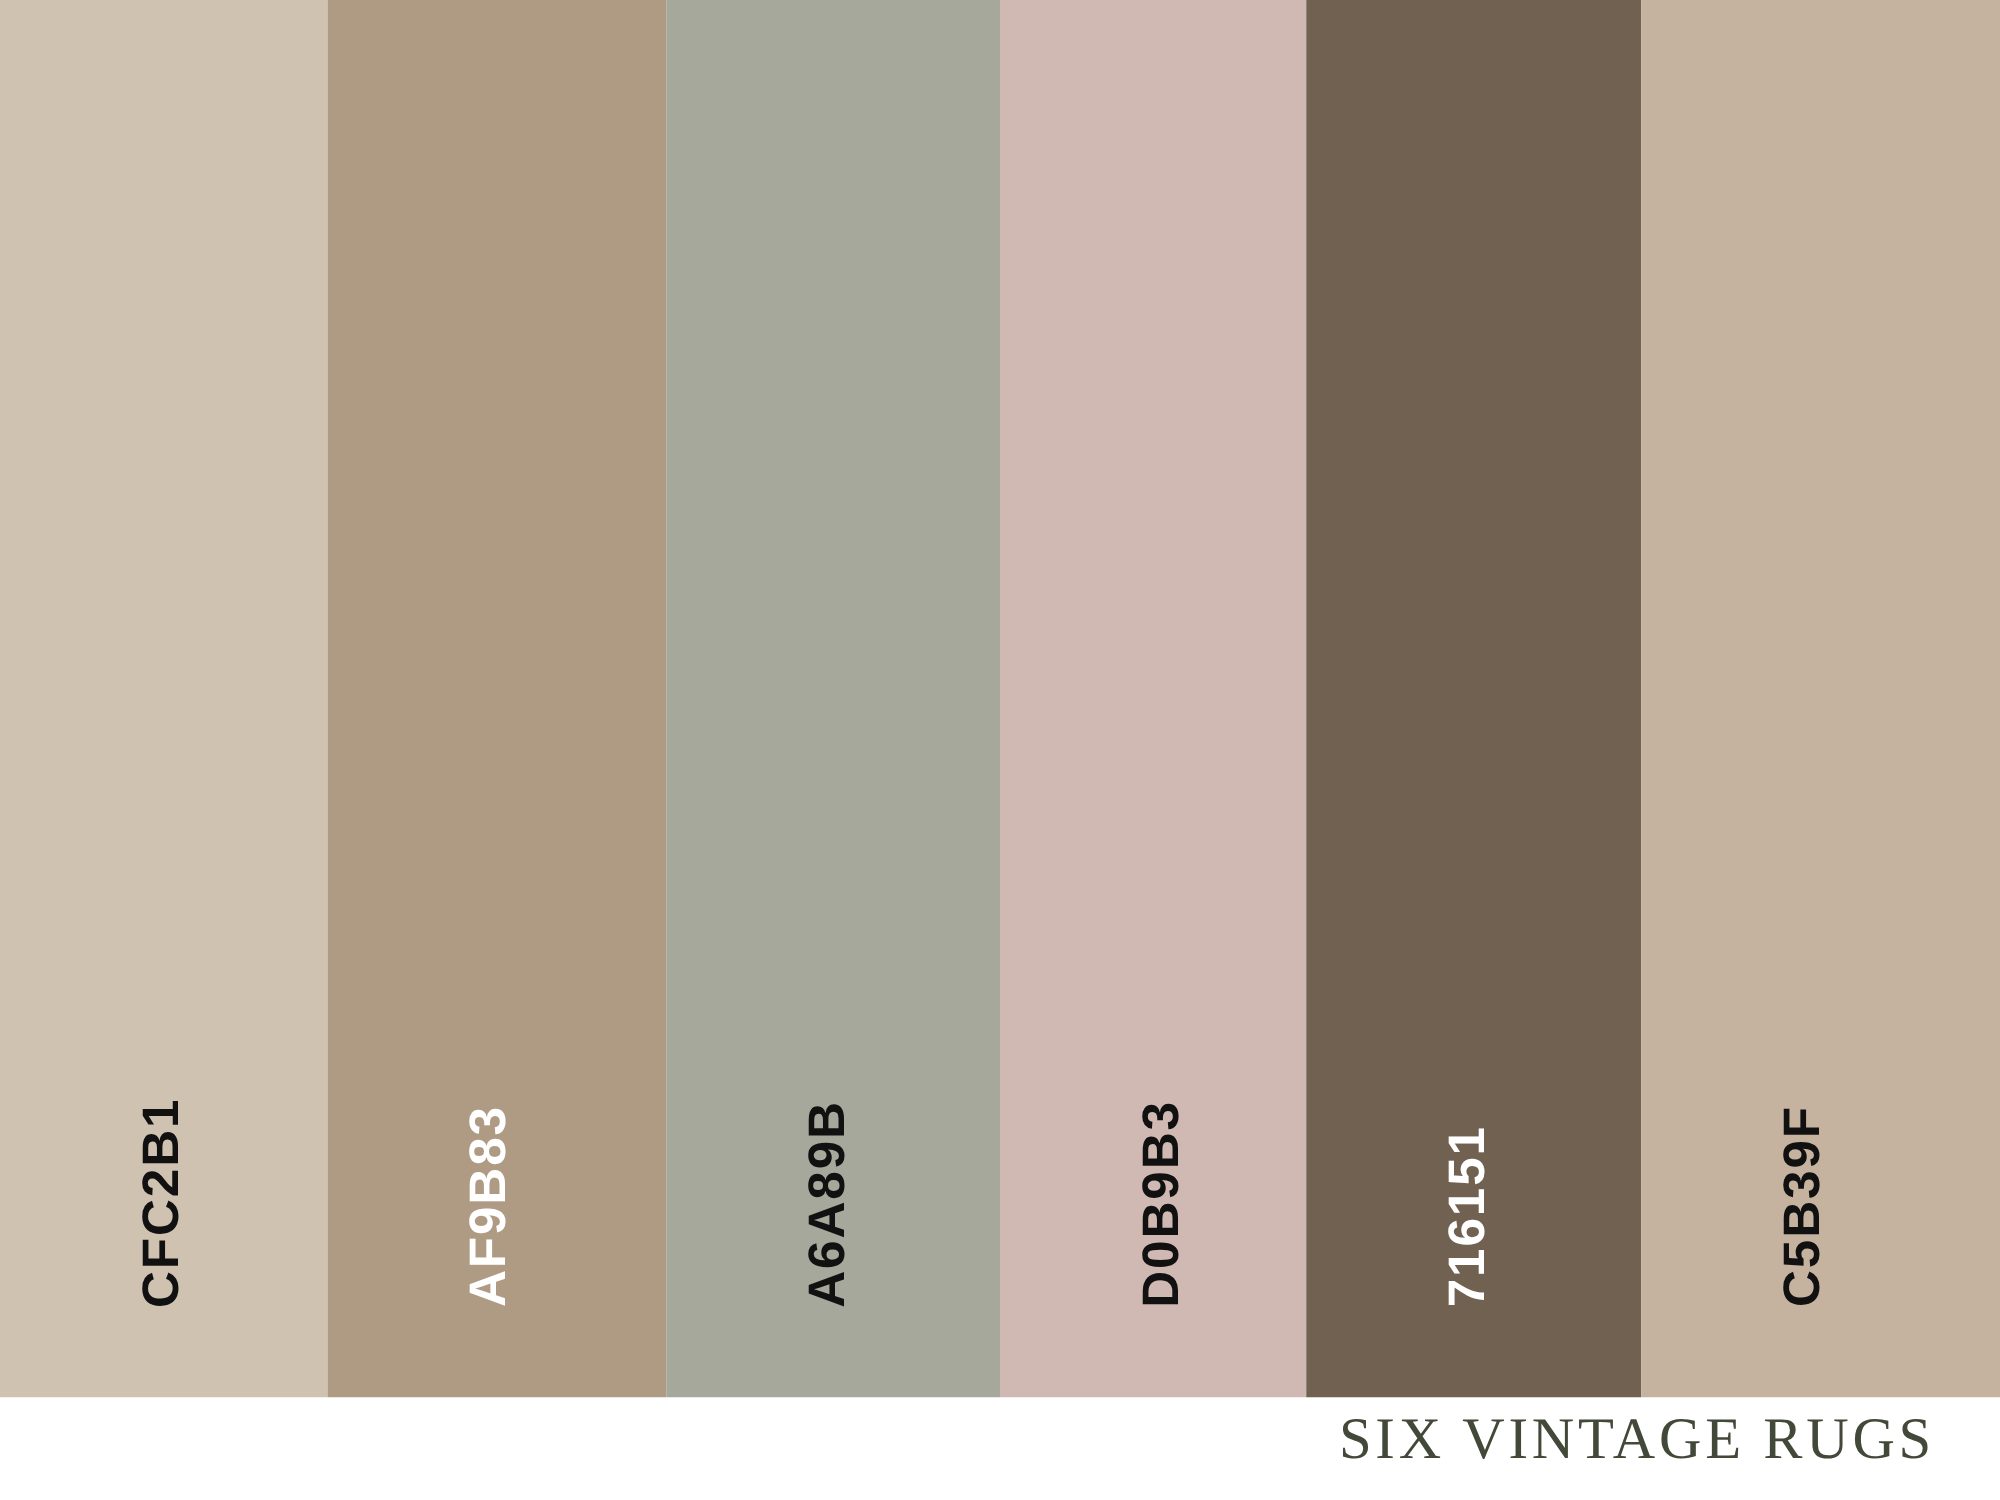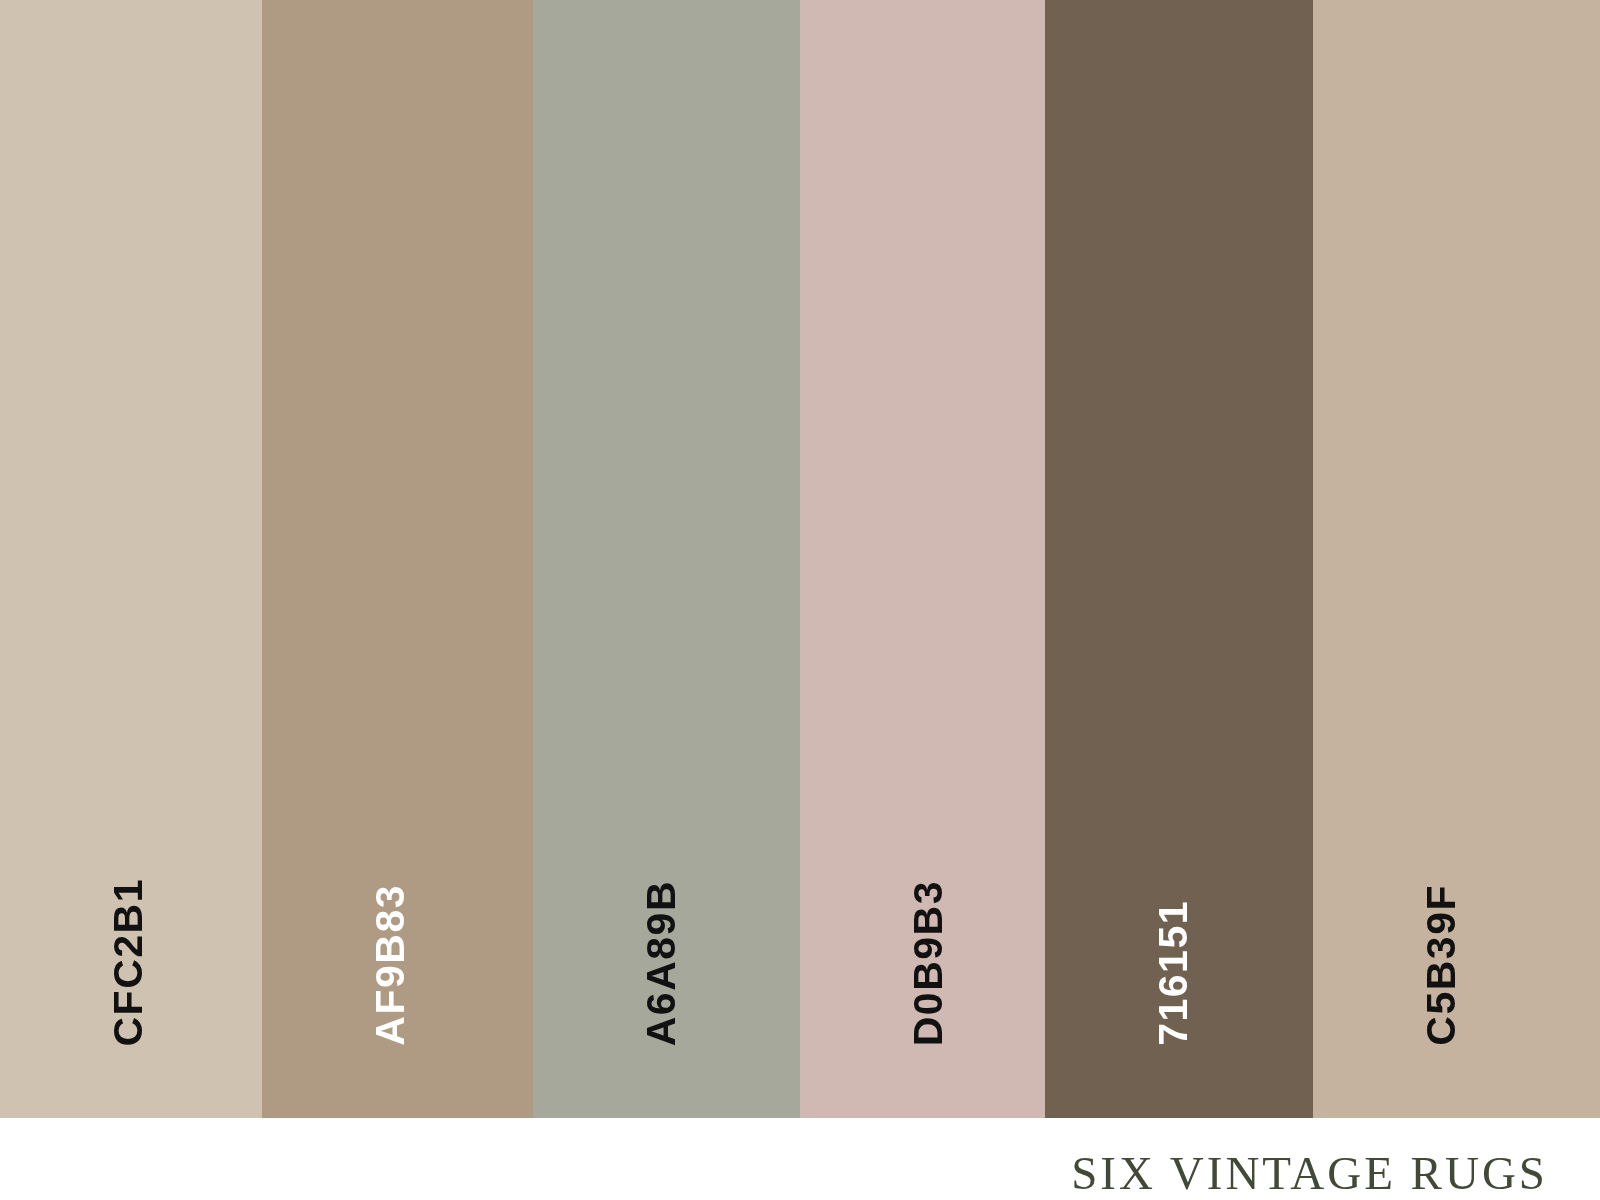--- a/index.html
+++ b/index.html
@@ -63,21 +63,21 @@
 
   
   .footer {
     position: absolute;
     left: 0;
     top: 1118px;
     width: 1600px;
     height: 82px;
     background: #ffffff;
     display: flex;
-    align-items: flex-end;
+    align-items: flex-start;
     justify-content: flex-end;
   }
 
   .brand-wordmark {
     font-family: "Liberation Serif", serif;
     font-size: 47px;
     font-weight: normal;
     letter-spacing: 3.0px;
     color: #434938;
     white-space: nowrap;

